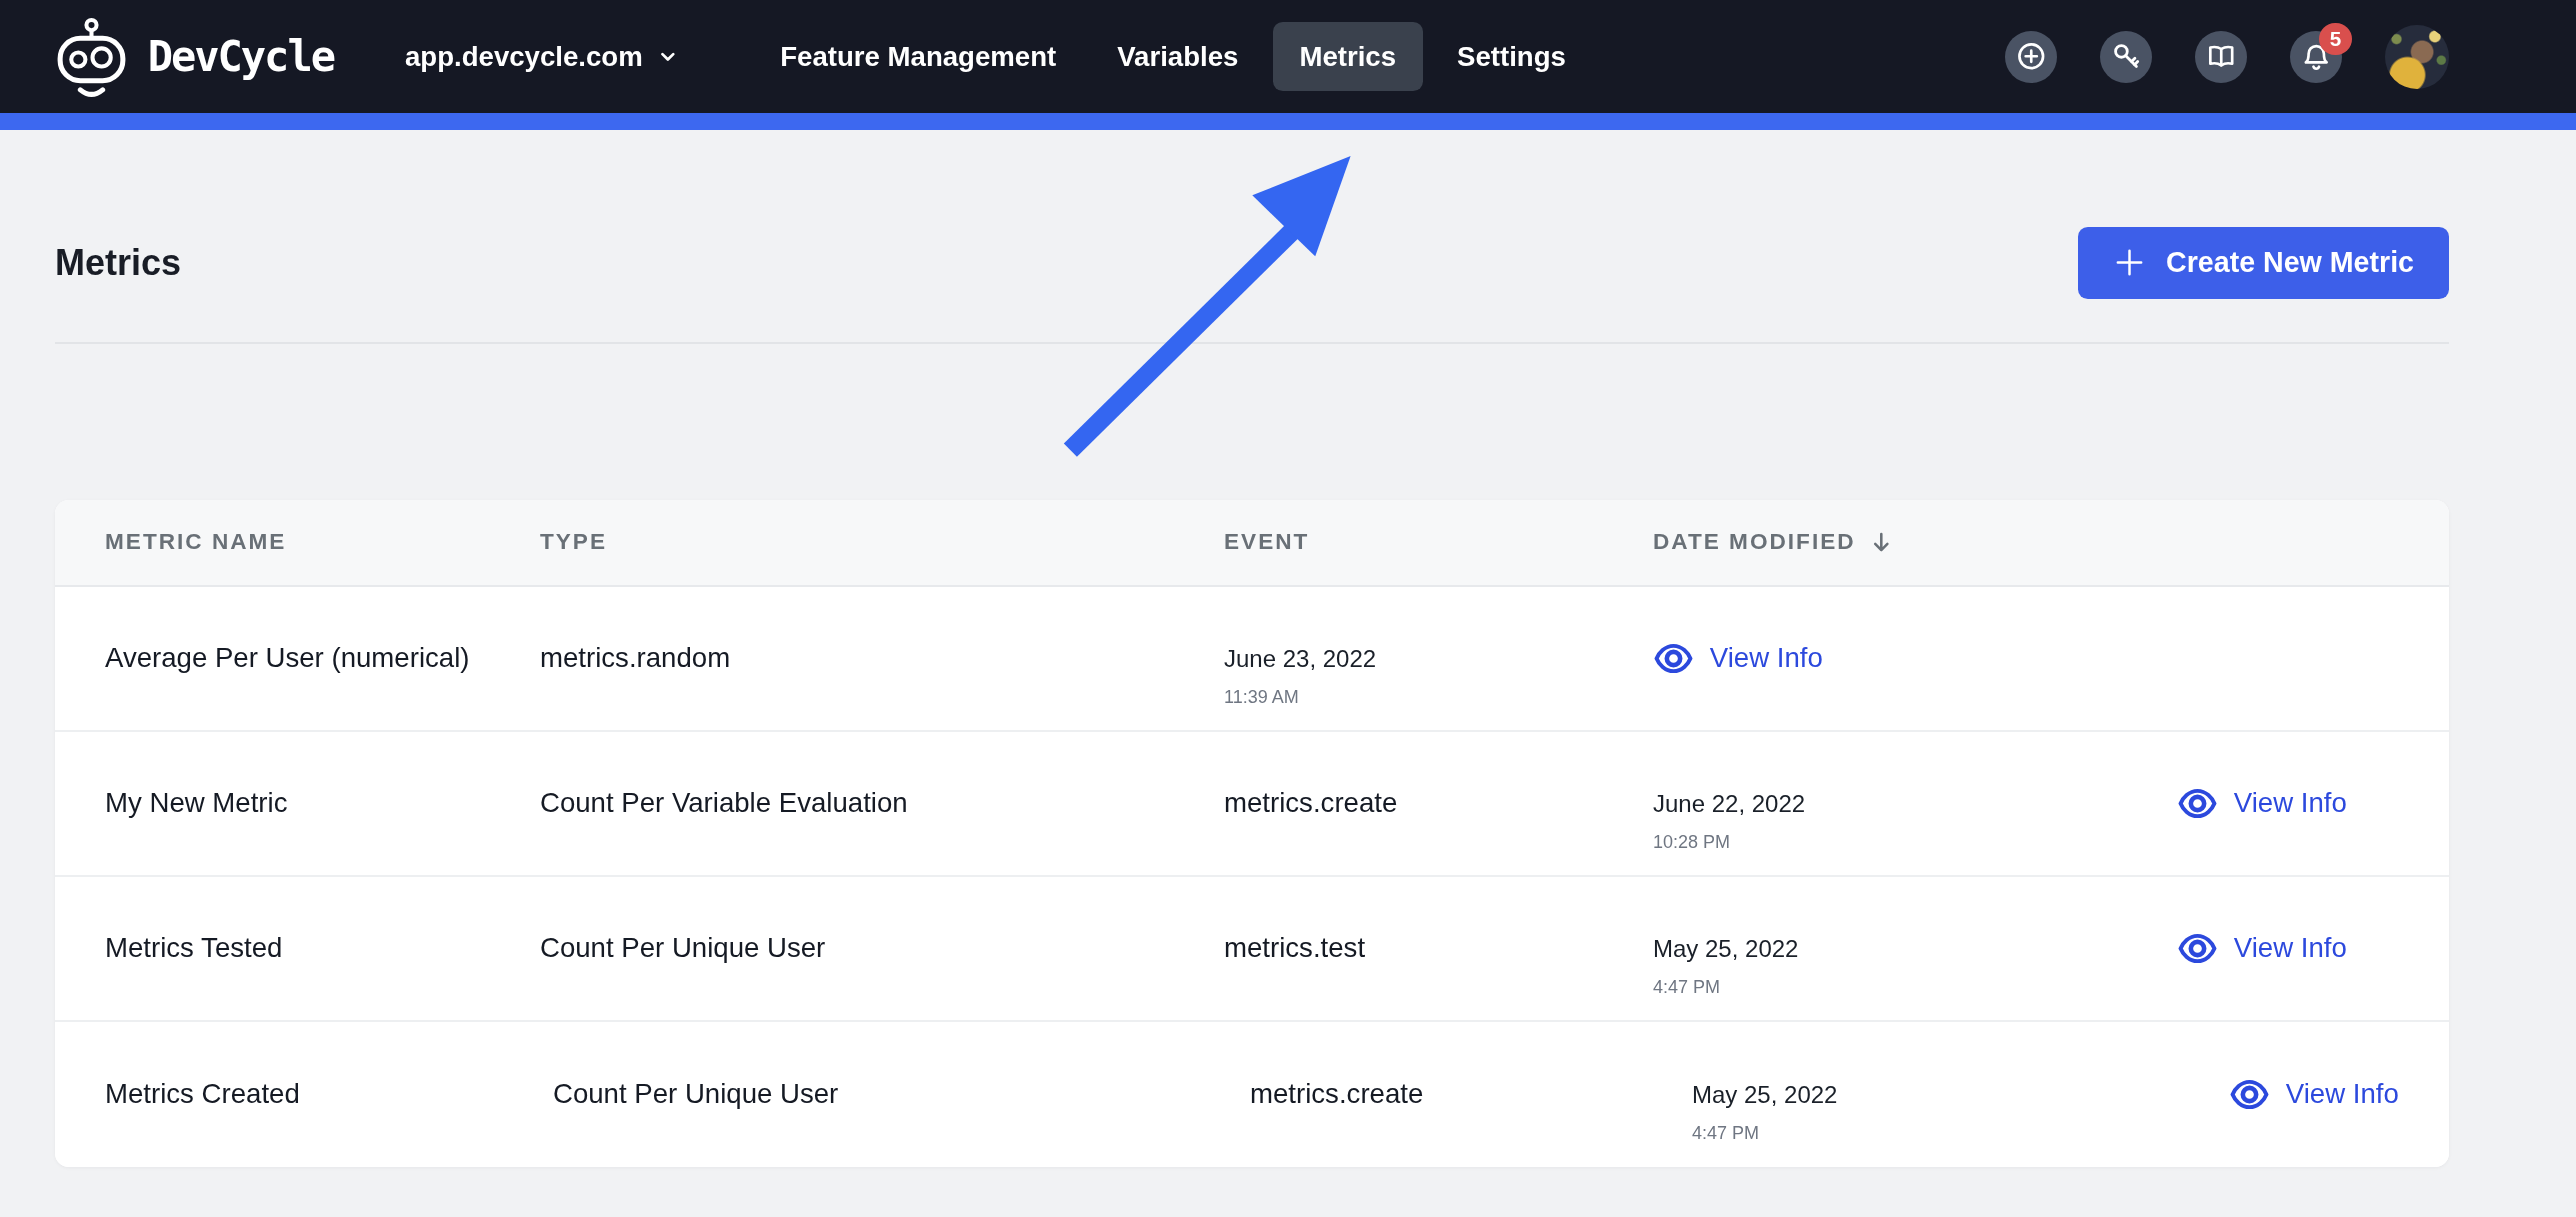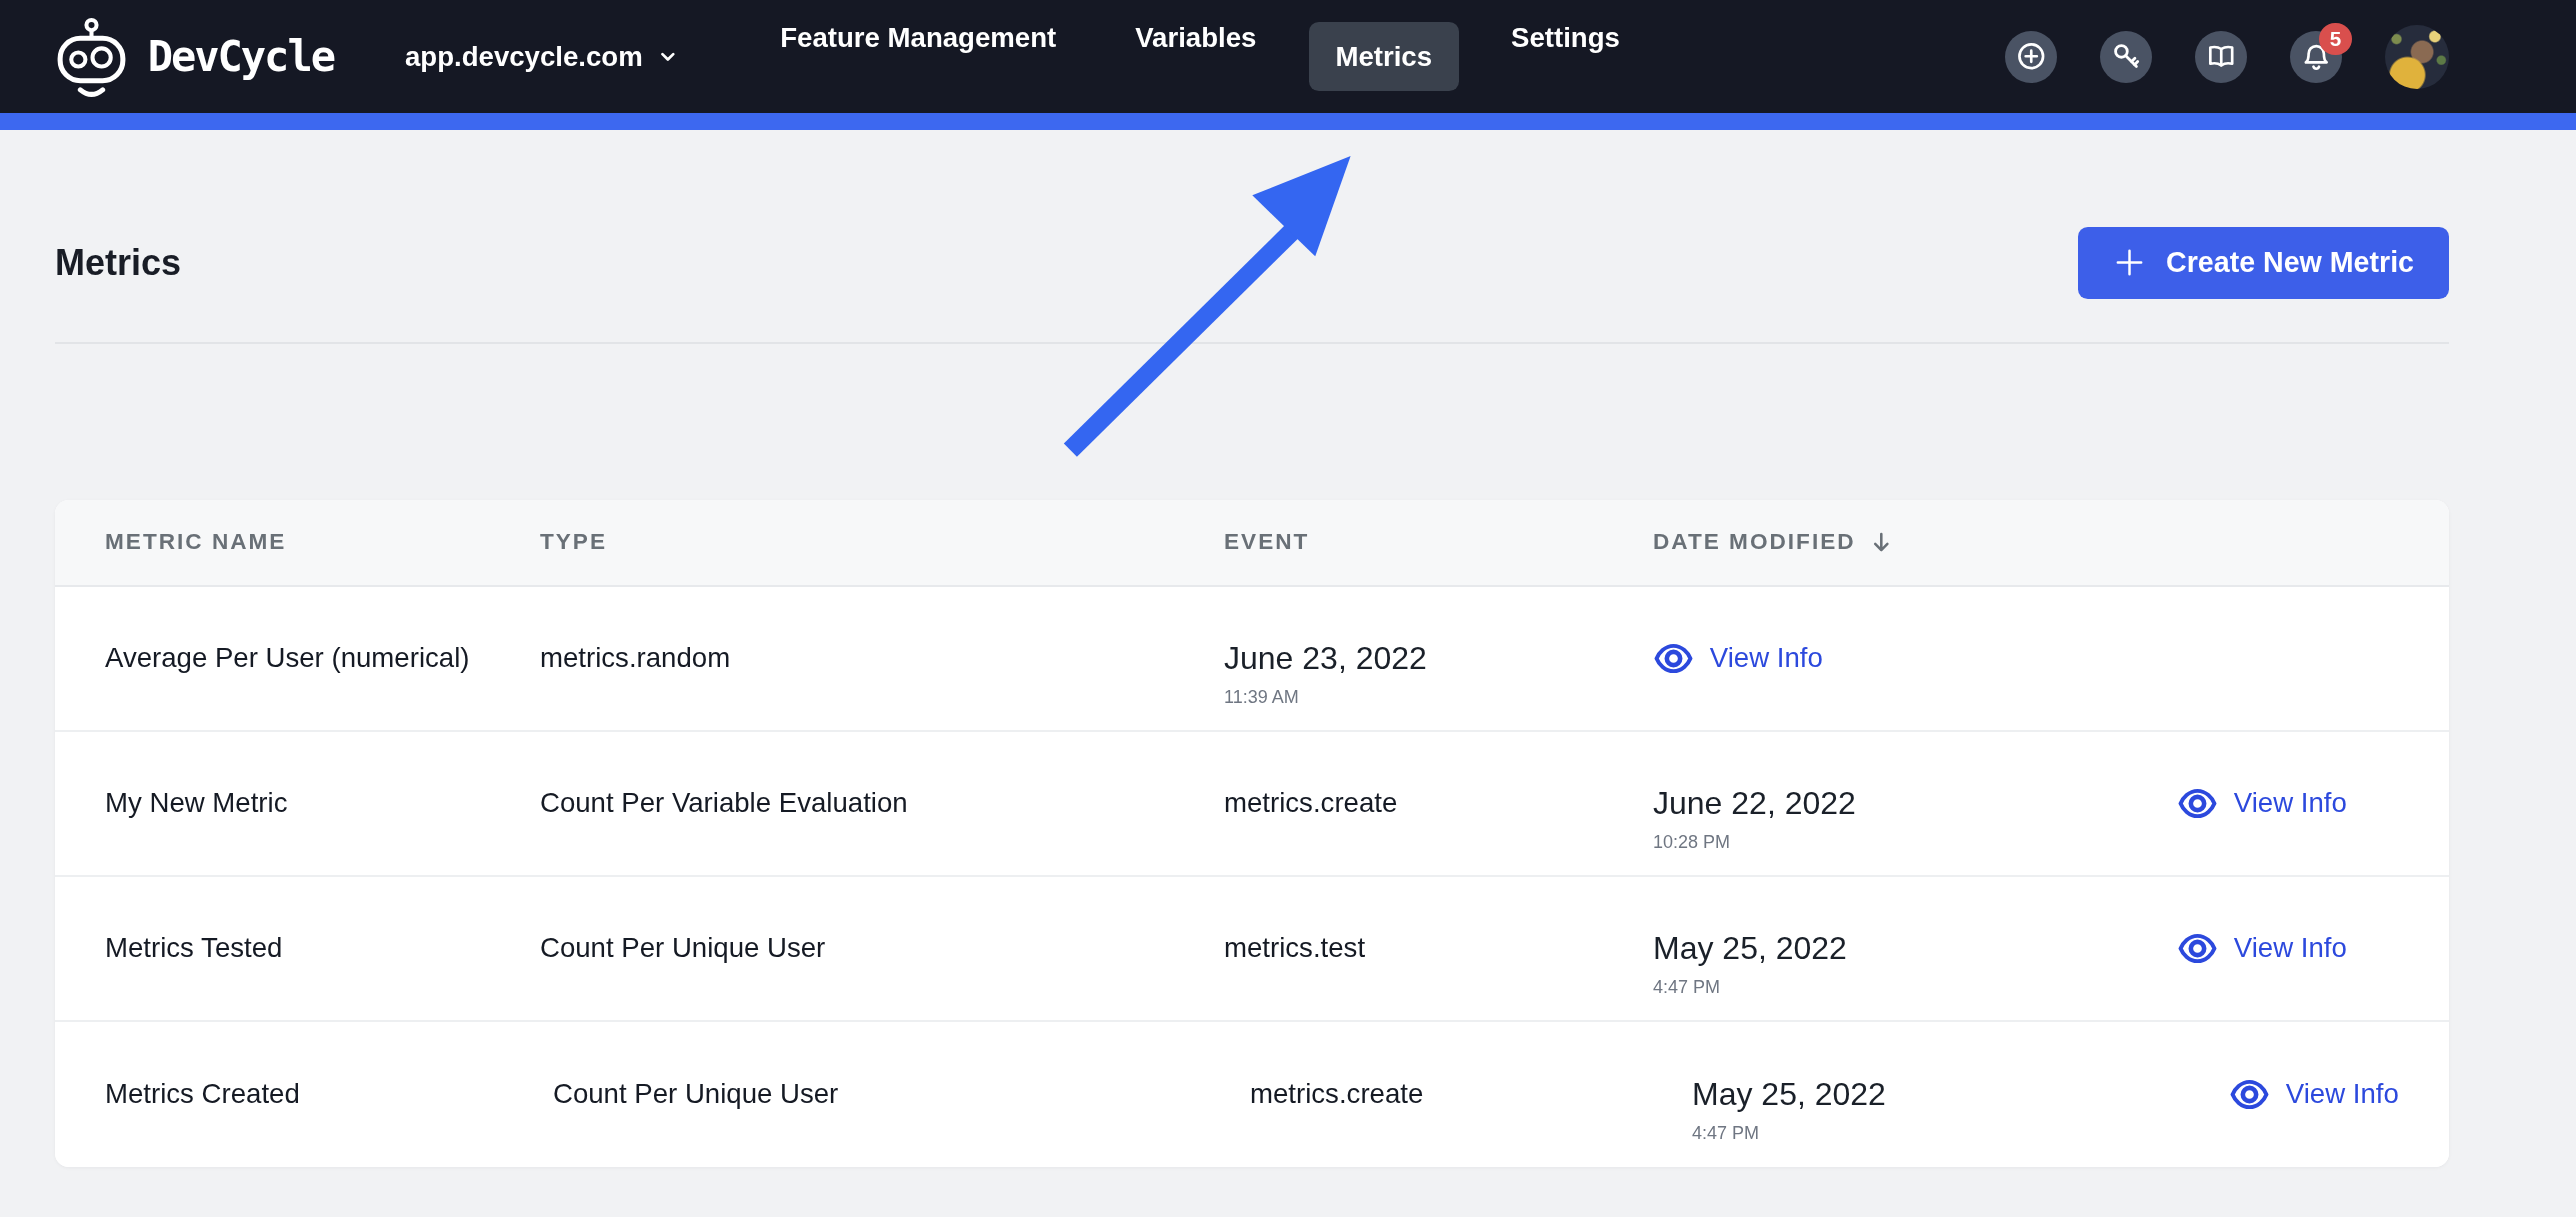--- a/index.html
+++ b/index.html
@@ -33,22 +33,22 @@
     display: flex;
     align-items: center;
     gap: 13.8px;
     color: #FFFFFF;
     font-size: 27.6px;
     font-weight: 700;
     cursor: pointer;
   }
   .nav-links {
     display: flex;
-    align-items: flex-start;
-    gap: 79px;
+    align-items: center;
+    gap: 61px;
     margin-left: 102px;
     list-style: none;
   }
   .nav-link {
     color: #FFFFFF;
     font-size: 27.6px;
     font-weight: 700;
     cursor: pointer;
     white-space: nowrap;
   }
@@ -161,21 +161,21 @@
     gap: 12.8px;
   }
   .th svg { width: 26.6px; height: 26.6px; }
   .table-row {
     height: 145px;
     border-bottom: 2px solid #EDEFF1;
     background: #FFFFFF;
   }
   .table-row:last-child { border-bottom: none; gap: 13px; }
   .cell { font-size: 27.6px; color: #151A24; }
-  .cell-date .date-line { font-size: 32px; color: #1A2029; font-weight: 500; line-height: 39px; margin-top: 40px; }
+  .cell-date .date-line { font-size: 24px; color: #1A2029; font-weight: 500; line-height: 39px; margin-top: 40px; }
   .cell-date .time-line { font-size: 18px; color: #6F7682; line-height: 39px; }
   .cell-action {
     display: flex;
     align-items: center;
     gap: 15.8px;
     cursor: pointer;
     width: max-content;
   }
   .cell-action svg { width: 41px; height: 41px; }
   .view-info-label { font-size: 27.6px; font-weight: 500; color: #2C49DD; }

